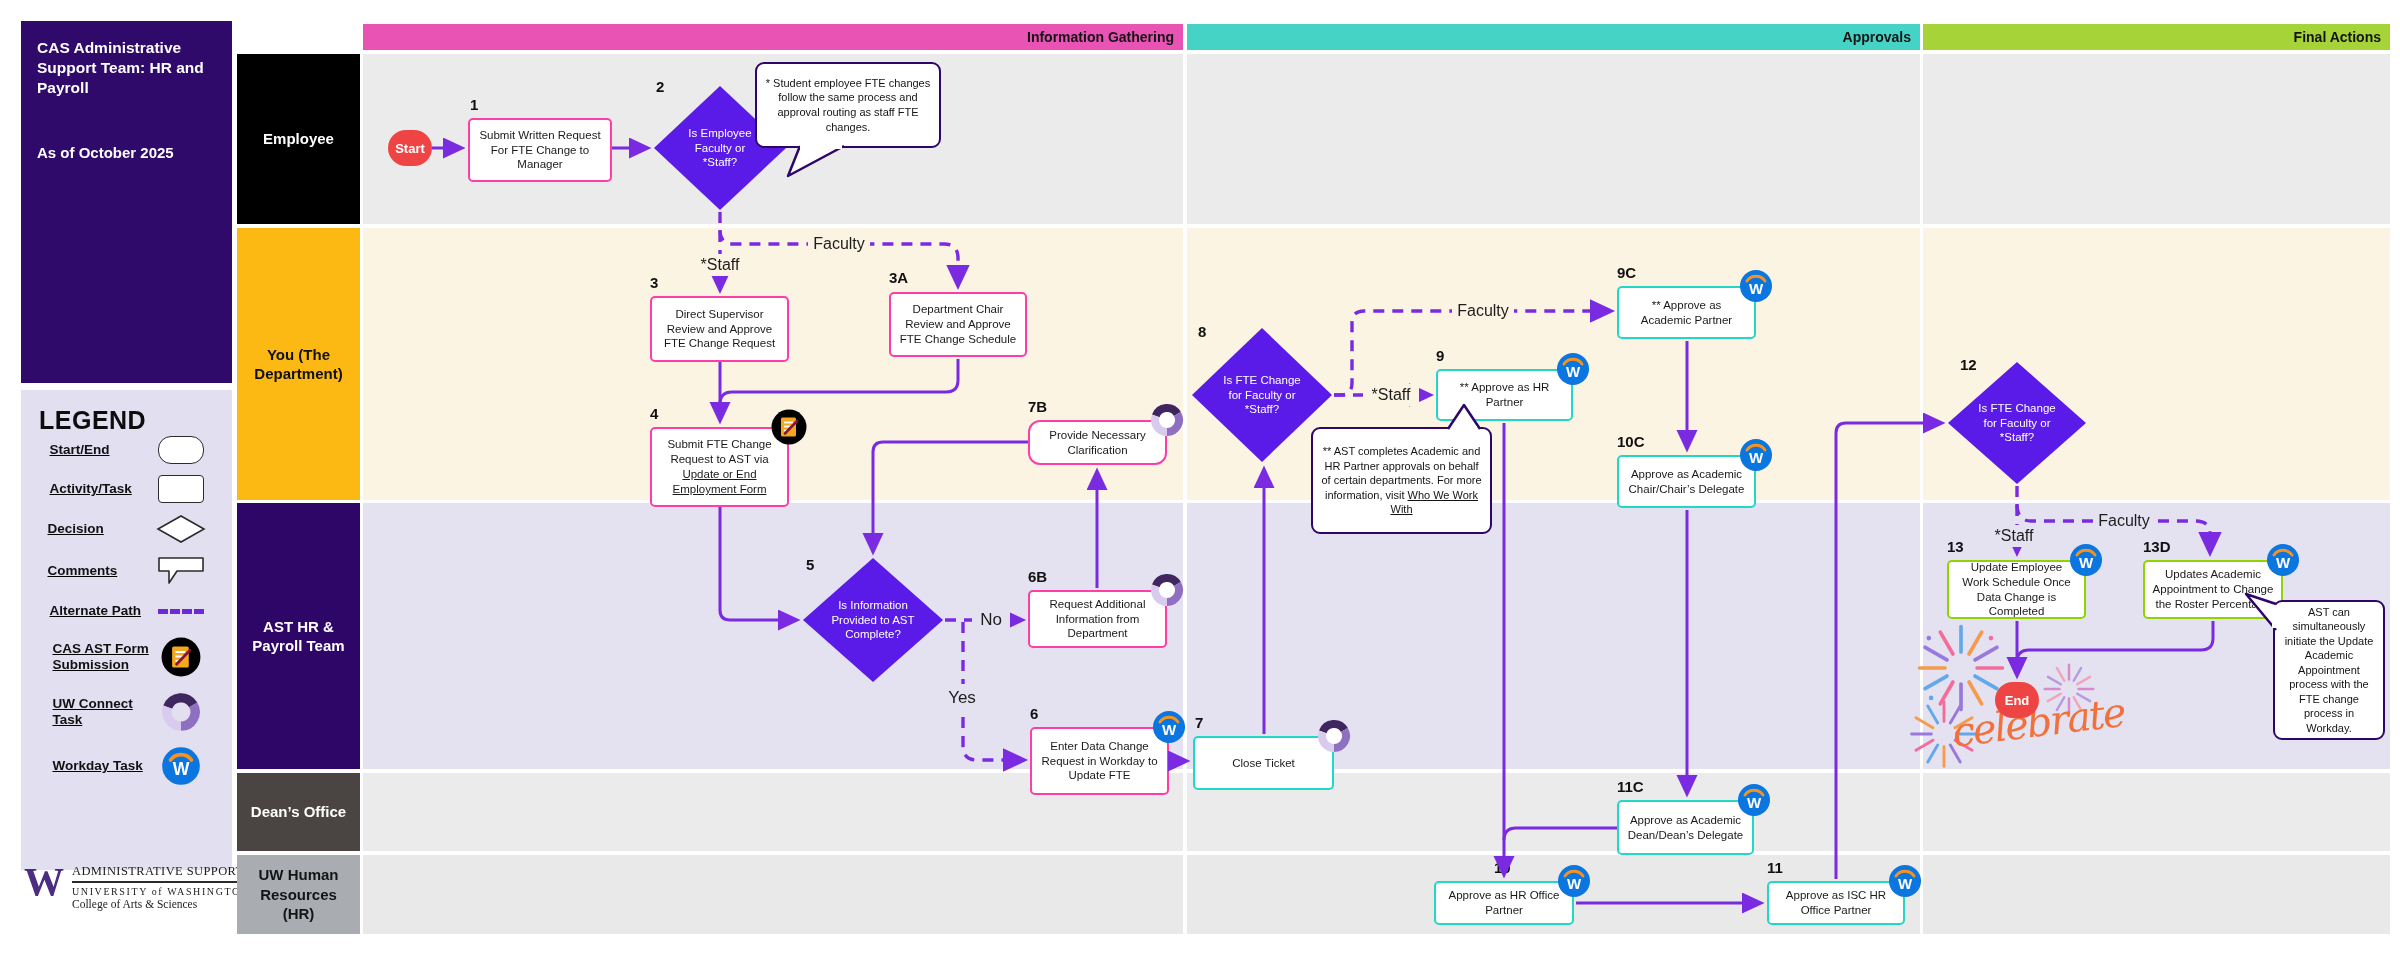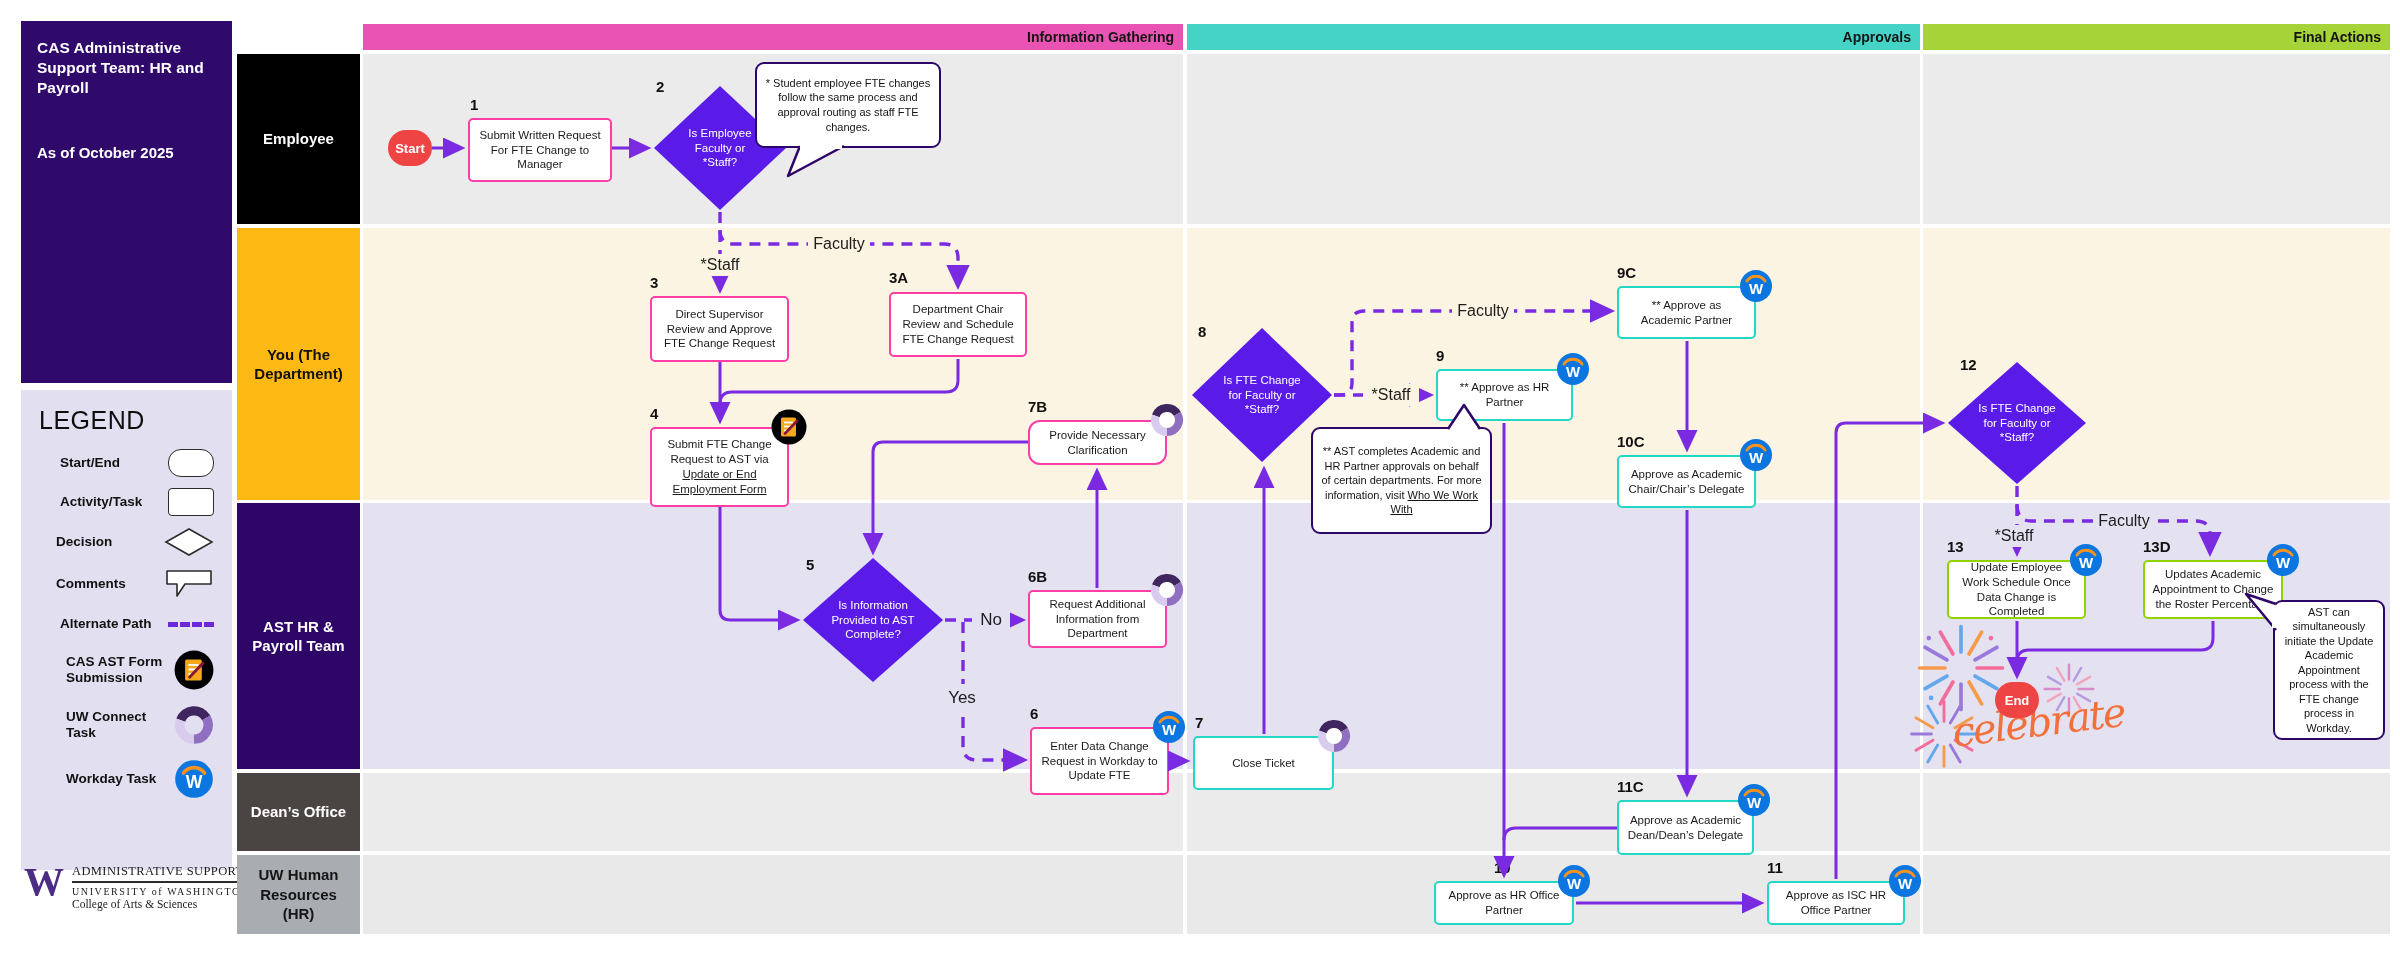--- a/index.html
+++ b/index.html
@@ -4,22 +4,22 @@
 <style>
   html,body{margin:0;padding:0;}
   body{width:2400px;height:960px;background:#fff;font-family:"Liberation Sans",sans-serif;position:relative;overflow:hidden;}
   .abs{position:absolute;box-sizing:border-box;}
   
   .title-block{left:21px;top:21px;width:211px;height:362px;background:#2F0A6B;color:#fff;padding:17px 16px;}
   .title-team{font-size:15.5px;font-weight:bold;line-height:1.3;}
   .title-main{font-size:30px;font-weight:bold;line-height:1.22;margin-top:44px;}
   .title-asof{font-size:15px;font-weight:bold;margin-top:46px;}
   .legend-panel{left:21px;top:390px;width:211px;height:480px;background:#E2DFF0;padding:16px 18px;}
-  .legend-h{font-size:25px;font-weight:normal;color:#0d0d0d;letter-spacing:.5px;margin-bottom:14px;}
-  .legend-row{display:flex;align-items:center;justify-content:flex-end;margin-bottom:11px;min-height:26px;}
+  .legend-h{font-size:25px;font-weight:bold;color:#0d0d0d;letter-spacing:.5px;margin-bottom:1px;}
+  .legend-row{display:flex;align-items:center;justify-content:center;margin-bottom:11px;min-height:26px;text-decoration:underline;}
   .legend-row .ll{font-size:13.5px;font-weight:bold;color:#111;line-height:1.2;width:108px;}
   .lg-pill{width:44px;height:26px;border:1.6px solid #2b2b2b;border-radius:13px;background:#fff;}
   .lg-rect{width:44px;height:26px;border:1.6px solid #2b2b2b;border-radius:4px;background:#fff;}
   .lg-dash{width:46px;border-top:5px dashed #6D28D9;}
   
   .lane-label{left:237px;width:123px;display:flex;align-items:center;justify-content:center;text-align:center;font-weight:bold;font-size:15px;line-height:1.3;padding:0 8px;}
   .colhdr{top:24px;height:26px;display:flex;align-items:center;justify-content:flex-end;font-weight:bold;font-size:14px;color:#141414;padding-right:9px;}
   
   .box{background:#fff;border-radius:5px;display:flex;align-items:center;justify-content:center;text-align:center;font-size:11.5px;line-height:1.3;color:#1a1a1a;padding:3px 7px;}
   .b-pink{border:2.5px solid #FF3DA6;}
@@ -201,21 +201,21 @@
 <div class="abs pill" style="left:388px;top:130px;width:44px;height:36px;">Start</div>
 <div class="abs num" style="left:470px;top:96px;">1</div>
 <div class="abs box b-pink" style="left:468px;top:118px;width:144px;height:64px;">Submit Written Request For FTE Change to Manager</div>
 <div class="abs num" style="left:656px;top:78px;">2</div>
 <div class="abs diamond" style="left:654px;top:86px;width:132px;height:124px;">Is Employee Faculty or *Staff?</div>
 <div class="abs comment" style="left:755px;top:62px;width:186px;height:86px;">* Student employee FTE changes follow the same process and approval routing as staff FTE changes.</div>
 
 <div class="abs num" style="left:650px;top:274px;">3</div>
 <div class="abs box b-pink" style="left:650px;top:296px;width:139px;height:66px;">Direct Supervisor Review and Approve FTE Change Request</div>
 <div class="abs num" style="left:889px;top:269px;">3A</div>
-<div class="abs box b-pink" style="left:889px;top:292px;width:138px;height:65px;">Department Chair Review and Schedule FTE Change Request</div>
+<div class="abs box b-pink" style="left:889px;top:292px;width:138px;height:65px;">Department Chair Review and Approve FTE Change Schedule</div>
 <div class="abs num" style="left:650px;top:405px;">4</div>
 <div class="abs box b-pink" style="left:650px;top:427px;width:139px;height:80px;">
   <span><span>Submit FTE Change Request to AST via </span><span class="lnk">Update or End Employment Form</span></span>
 </div>
 <div class="abs num" style="left:1028px;top:398px;">7B</div>
 <div class="abs box b-pink" style="left:1028px;top:420px;width:139px;height:45px;border-radius:12px;">Provide Necessary Clarification</div>
 
 <div class="abs num" style="left:806px;top:556px;">5</div>
 <div class="abs diamond" style="left:803px;top:558px;width:140px;height:124px;">Is Information Provided to AST Complete?</div>
 <div class="abs num" style="left:1028px;top:568px;">6B</div>

